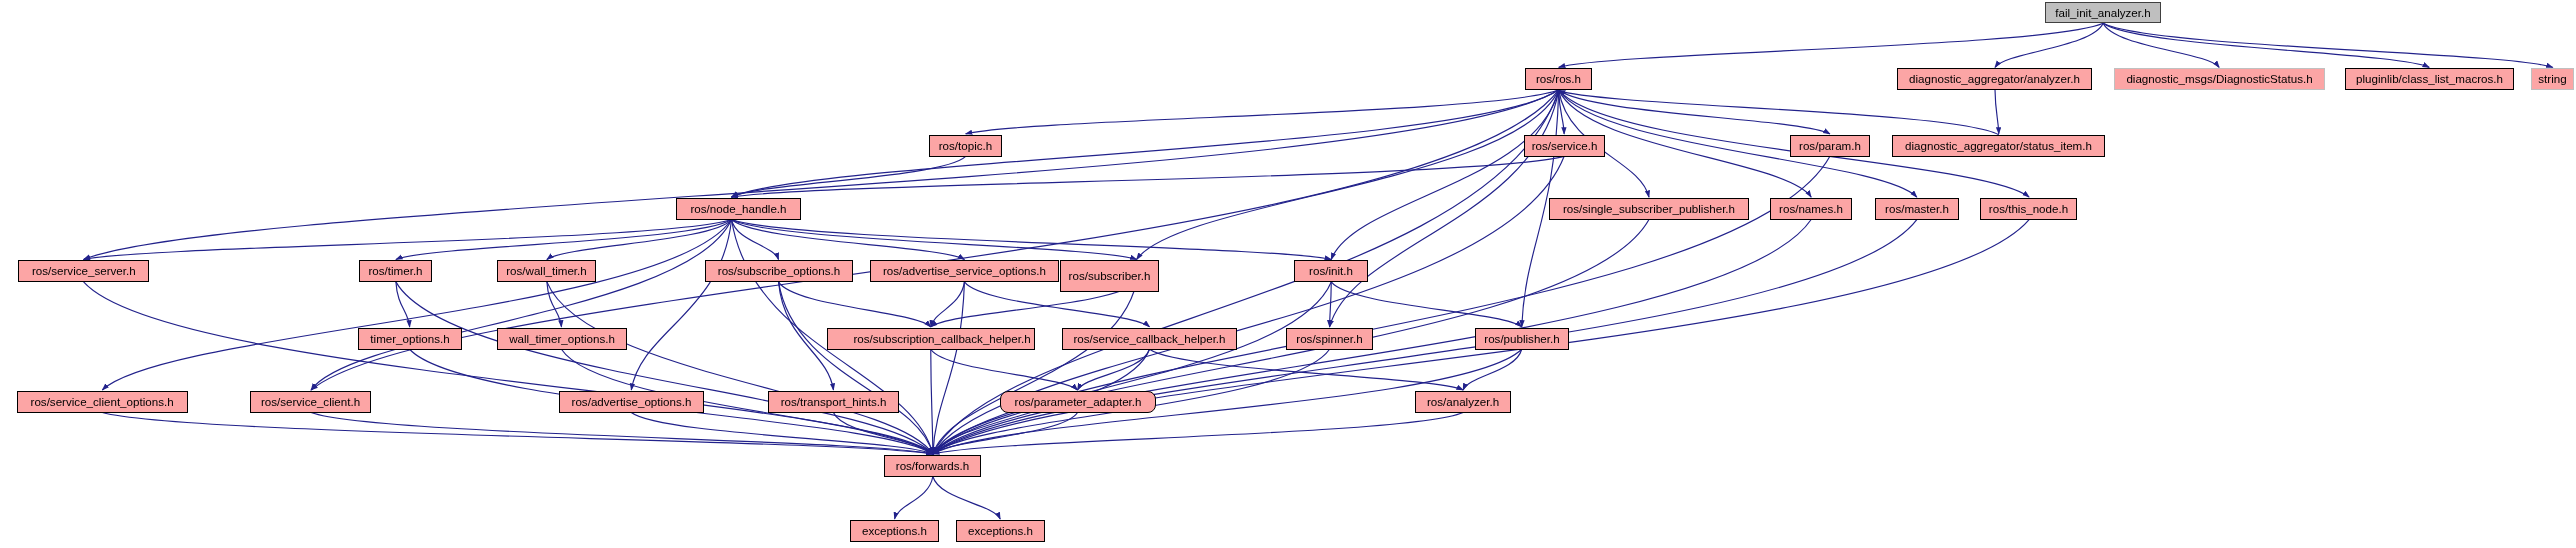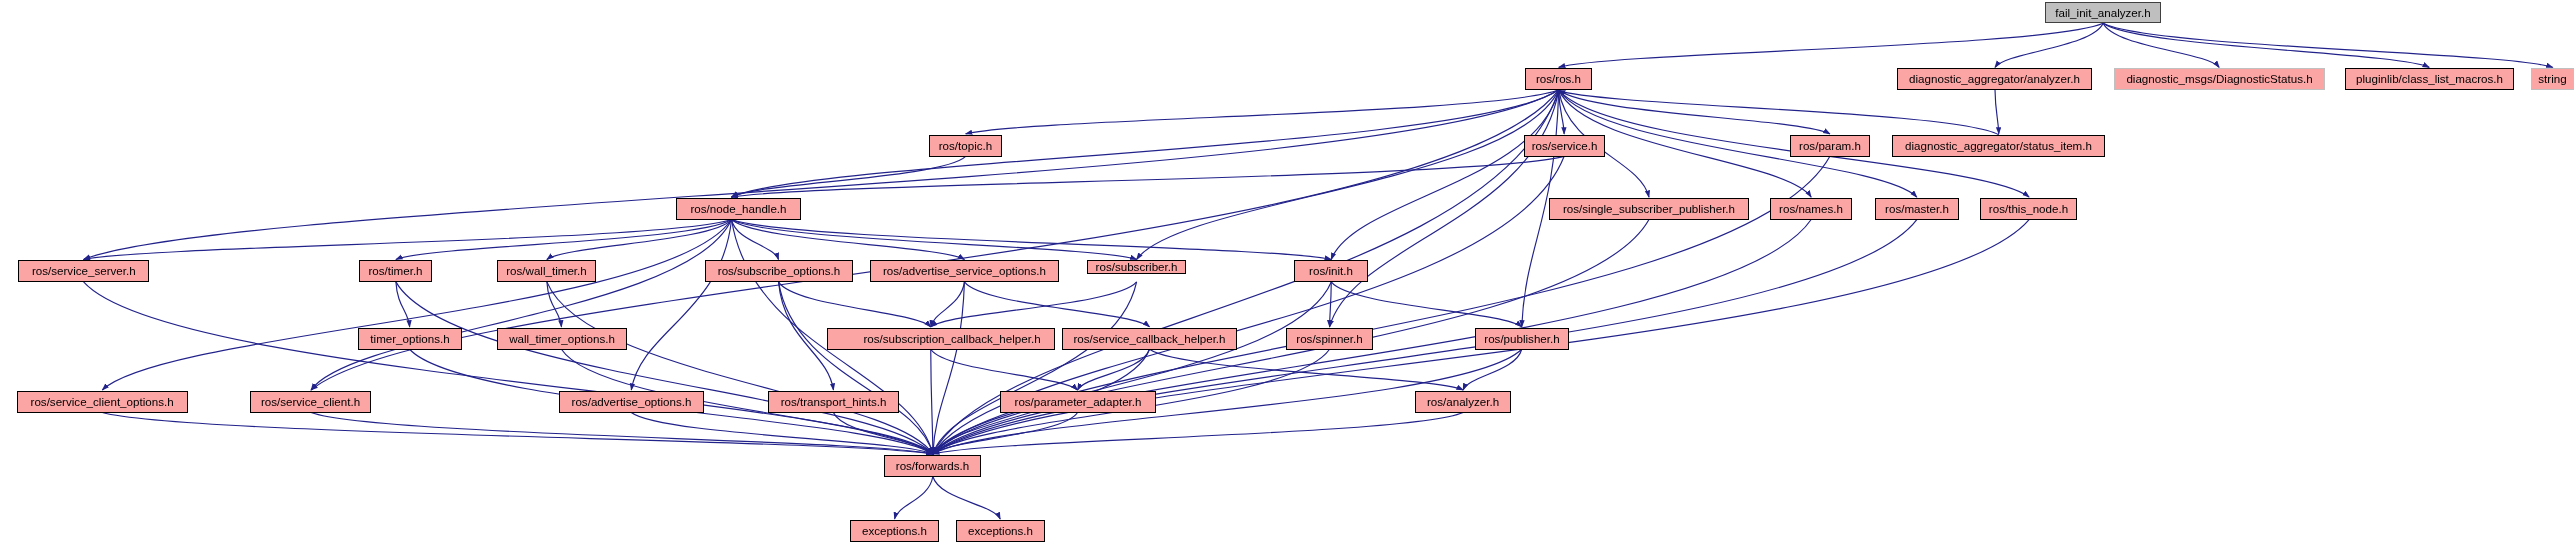--- a/index.html
+++ b/index.html
@@ -155,33 +155,33 @@
       </div>
       <div class="node" style="left: 497px; top: 260px; width: 99px; height: 21.6px;">
         <span class="node-label">ros/wall_timer.h</span>
       </div>
       <div class="node" style="left: 705px; top: 260px; width: 148px; height: 21.6px;">
         <span class="node-label">ros/subscribe_options.h</span>
       </div>
       <div class="node" style="left: 870px; top: 260px; width: 189px; height: 21.6px;">
         <span class="node-label">ros/advertise_service_options.h</span>
       </div>
-      <div class="node" style="left: 1087px; top: 260px; width: 99px; height: 14px;">
+      <div class="node" style="left: 1060px; top: 260px; width: 99px; height: 32px;">
         <span class="node-label">ros/subscriber.h</span>
       </div>
       <div class="node" style="left: 1294px; top: 260px; width: 74px; height: 21.6px;">
         <span class="node-label">ros/init.h</span>
       </div>
       <div class="node" style="left: 358px; top: 328px; width: 104px; height: 21.6px;">
         <span class="node-label">timer_options.h</span>
       </div>
       <div class="node" style="left: 497px; top: 328px; width: 130px; height: 21.6px;">
         <span class="node-label">wall_timer_options.h</span>
       </div>
-      <div class="node" style="left: 827px; top: 328px; width: 228px; height: 21.6px; padding-left: 22px;">
+      <div class="node" style="left: 827px; top: 328px; width: 208px; height: 21.6px; padding-left: 22px;">
         <span class="node-label">ros/subscription_callback_helper.h</span>
       </div>
       <div class="node" style="left: 1062px; top: 328px; width: 175px; height: 21.6px;">
         <span class="node-label">ros/service_callback_helper.h</span>
       </div>
       <div class="node" style="left: 1286px; top: 328px; width: 87px; height: 21.6px;">
         <span class="node-label">ros/spinner.h</span>
       </div>
       <div class="node" style="left: 1475px; top: 328px; width: 94px; height: 21.6px;">
         <span class="node-label">ros/publisher.h</span>
@@ -191,21 +191,21 @@
       </div>
       <div class="node" style="left: 250px; top: 391px; width: 121px; height: 21.6px;">
         <span class="node-label">ros/service_client.h</span>
       </div>
       <div class="node" style="left: 559px; top: 391px; width: 145px; height: 21.6px;">
         <span class="node-label">ros/advertise_options.h</span>
       </div>
       <div class="node" style="left: 768px; top: 391px; width: 131px; height: 21.6px;">
         <span class="node-label">ros/transport_hints.h</span>
       </div>
-      <div class="node" style="left: 1000px; top: 391px; width: 156px; height: 21.6px;">
+      <div class="node" style="left: 1000px; top: 391px; width: 156px; height: 21.6px; border-radius: 8px;">
         <span class="node-label">ros/parameter_adapter.h</span>
       </div>
       <div class="node" style="left: 1415px; top: 391px; width: 96px; height: 21.6px;">
         <span class="node-label">ros/analyzer.h</span>
       </div>
       <div class="node" style="left: 884px; top: 455px; width: 97px; height: 21.6px;">
         <span class="node-label">ros/forwards.h</span>
       </div>
       <div class="node" style="left: 850px; top: 520px; width: 89px; height: 21.6px;">
         <span class="node-label">exceptions.h</span>

